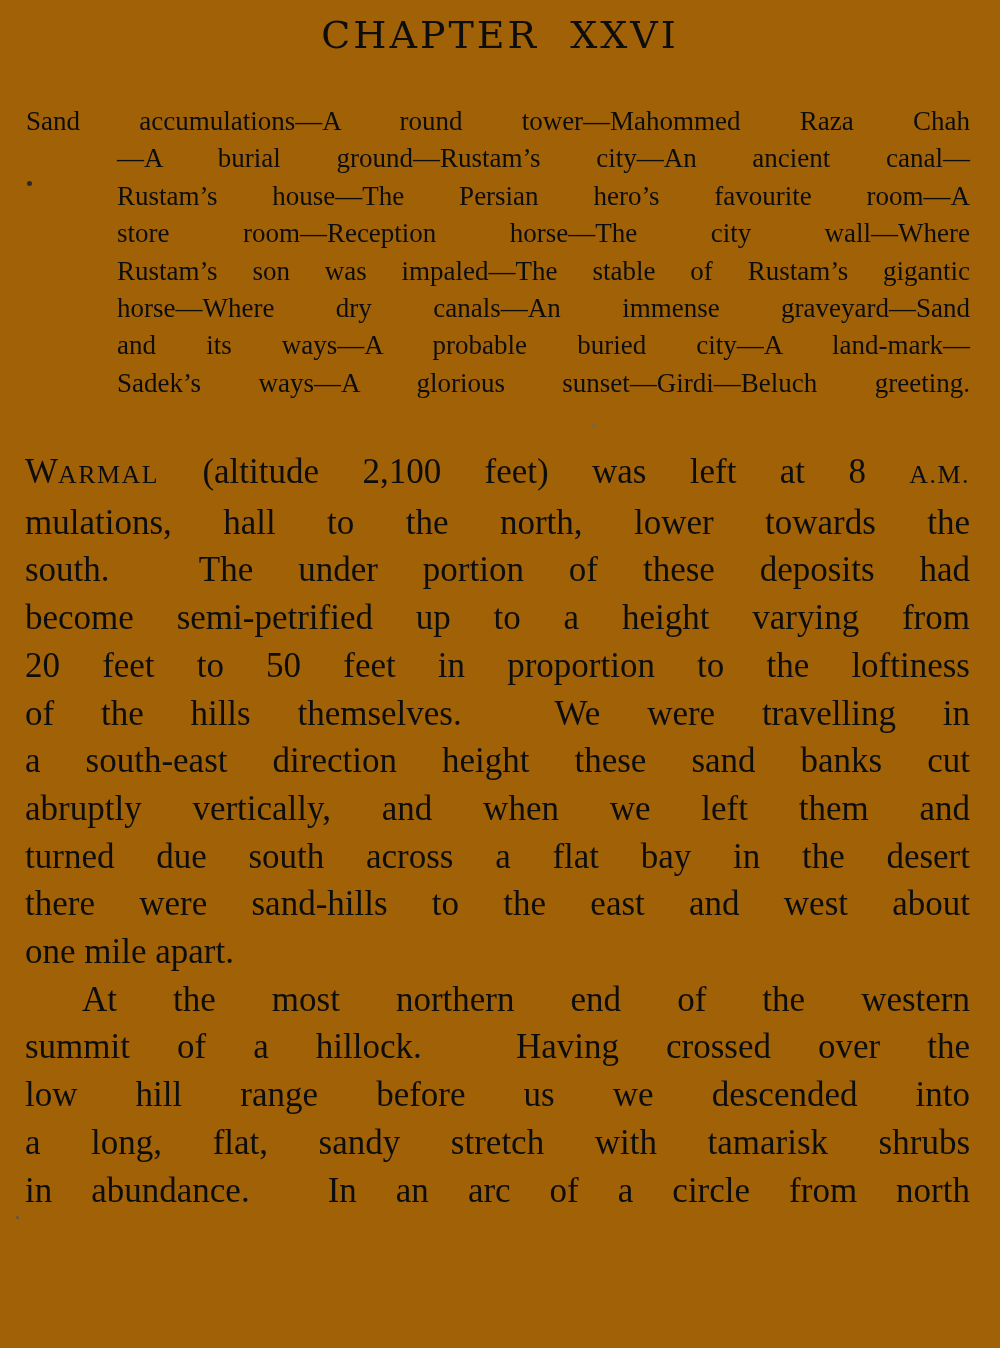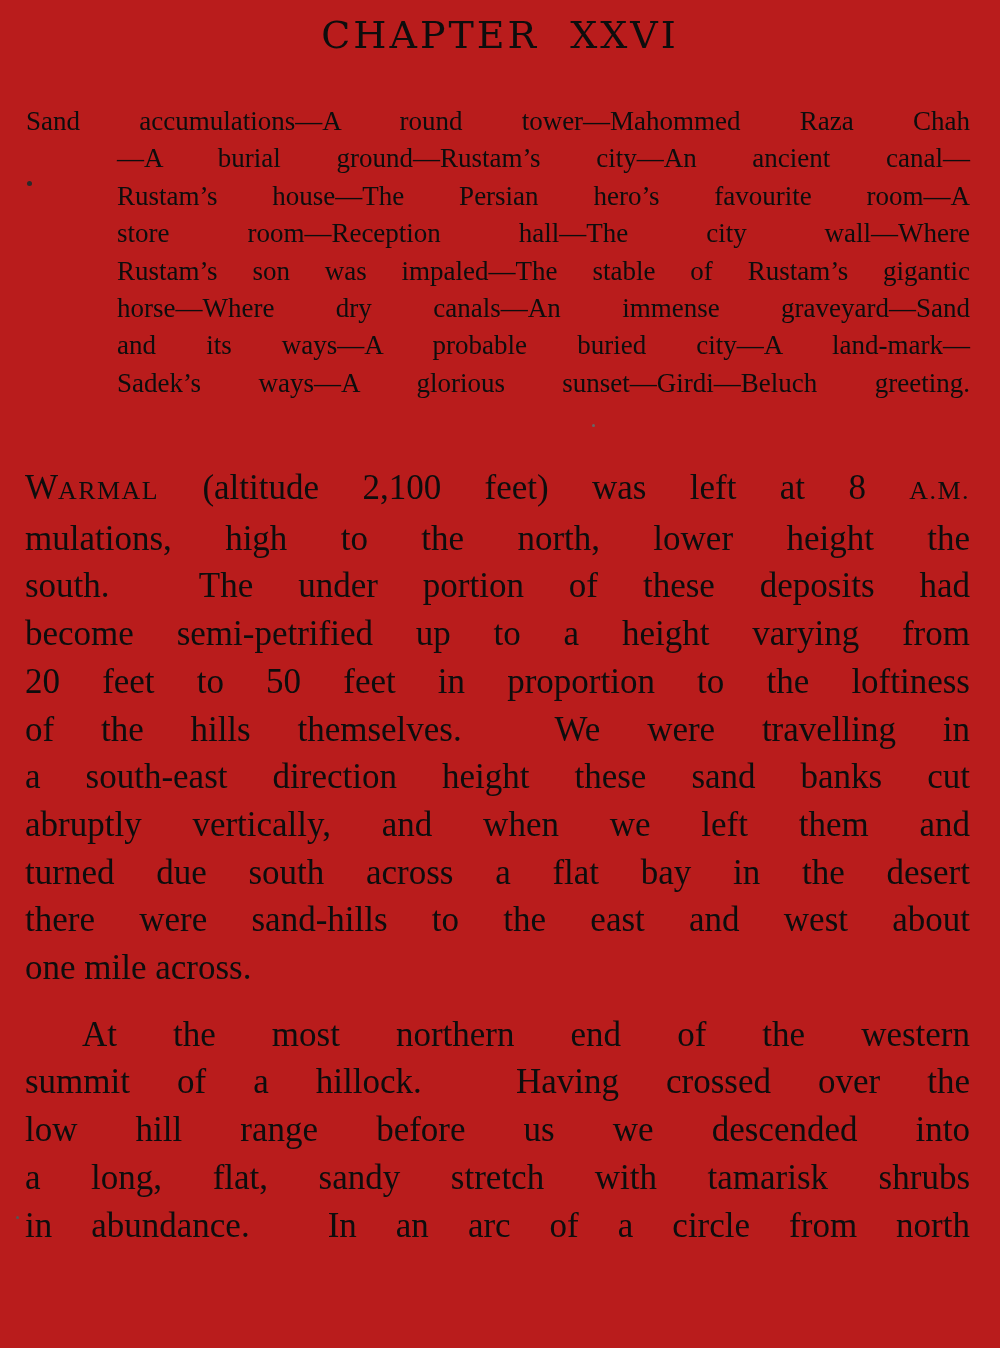--- a/index.html
+++ b/index.html
@@ -1,20 +1,20 @@
 <!DOCTYPE html>
 <html><head>
 <meta charset="utf-8">
 <style>
   html, body { margin: 0; padding: 0; background: #ffffff; }
   .page {
     position: relative;
     width: 1000px;
     height: 1348px;
-    background: #b91c1c;
+    background: #a16207;
     color: #0d0d0d;
     font-family: "DejaVu Serif", serif;
     overflow: hidden;
   }
   .chapter-heading {
     position: absolute;
     top: 13px;
     left: 0;
     right: 0;
     text-align: center;
@@ -30,29 +30,29 @@
     width: 944px;
     font-size: 27px;
     line-height: 37.4px;
     padding-left: 59px;
     box-sizing: border-box;
   }
   .synopsis .line { text-align: justify; text-align-last: justify; margin-left: 32px; }
   .synopsis .line:first-child { margin-left: -59px; }
   .body-text {
     position: absolute;
-    top: 464px;
+    top: 448px;
     left: 25px;
     width: 945px;
     font-size: 35px;
     line-height: 47.7px;
   }
   .line { text-align: justify; text-align-last: justify; font-family: Liberation Serif, serif; }
   .line.flush { text-align-last: left; }
-  .line.indent { text-indent: 57px; margin-top: 19px; }
+  .line.indent { text-indent: 57px; }
   .sc { font-size: 0.74em; letter-spacing: 1.5px; }
   .speck {
     position: absolute;
     background: #2a2a2a;
     border-radius: 50%;
   }
   .speck.s1 { left: 27px;  top: 181px;  width: 5px; height: 5px; }
   .speck.s2 { left: 16px;  top: 1216px; width: 3px; height: 3px; background:#555; }
   .speck.s3 { left: 592px; top: 424px;  width: 3px; height: 3px; background:#666; }
 </style>
@@ -60,40 +60,40 @@
 <body>
 
 <div class="page">
 
   <div class="chapter-heading">CHAPTER XXVI</div>
 
   <div class="synopsis">
       <div class="line">Sand accumulations—A round tower—Mahommed Raza Chah</div>
       <div class="line">—A burial ground—Rustam’s city—An ancient canal—</div>
       <div class="line">Rustam’s house—The Persian hero’s favourite room—A</div>
-      <div class="line">store room—Reception hall—The city wall—Where</div>
+      <div class="line">store room—Reception horse—The city wall—Where</div>
       <div class="line">Rustam’s son was impaled—The stable of Rustam’s gigantic</div>
       <div class="line">horse—Where dry canals—An immense graveyard—Sand</div>
       <div class="line">and its ways—A probable buried city—A land-mark—</div>
       <div class="line">Sadek’s ways—A glorious sunset—Girdi—Beluch greeting.</div>
     </div>
 
   <div class="body-text">
     <div class="para">
         <div class="line"><span>W</span><span class="sc">ARMAL</span><span> (altitude 2,100 feet) was left at 8 </span><span class="sc">A.M.</span></div>
-        <div class="line">mulations, high to the north, lower height the</div>
+        <div class="line">mulations, hall to the north, lower towards the</div>
         <div class="line">south.&nbsp; The under portion of these deposits had</div>
         <div class="line">become semi-petrified up to a height varying from</div>
         <div class="line">20 feet to 50 feet in proportion to the loftiness</div>
         <div class="line">of the hills themselves.&nbsp; We were travelling in</div>
         <div class="line">a south-east direction height these sand banks cut</div>
         <div class="line">abruptly vertically, and when we left them and</div>
         <div class="line">turned due south across a flat bay in the desert</div>
         <div class="line">there were sand-hills to the east and west about</div>
-        <div class="line flush">one mile across.</div>
+        <div class="line flush">one mile apart.</div>
       </div>
     <div class="para">
         <div class="line indent">At the most northern end of the western</div>
         <div class="line">summit of a hillock.&nbsp; Having crossed over the</div>
         <div class="line">low hill range before us we descended into</div>
         <div class="line">a long, flat, sandy stretch with tamarisk shrubs</div>
         <div class="line">in abundance.&nbsp; In an arc of a circle from north</div>
       </div>
   </div>
 

